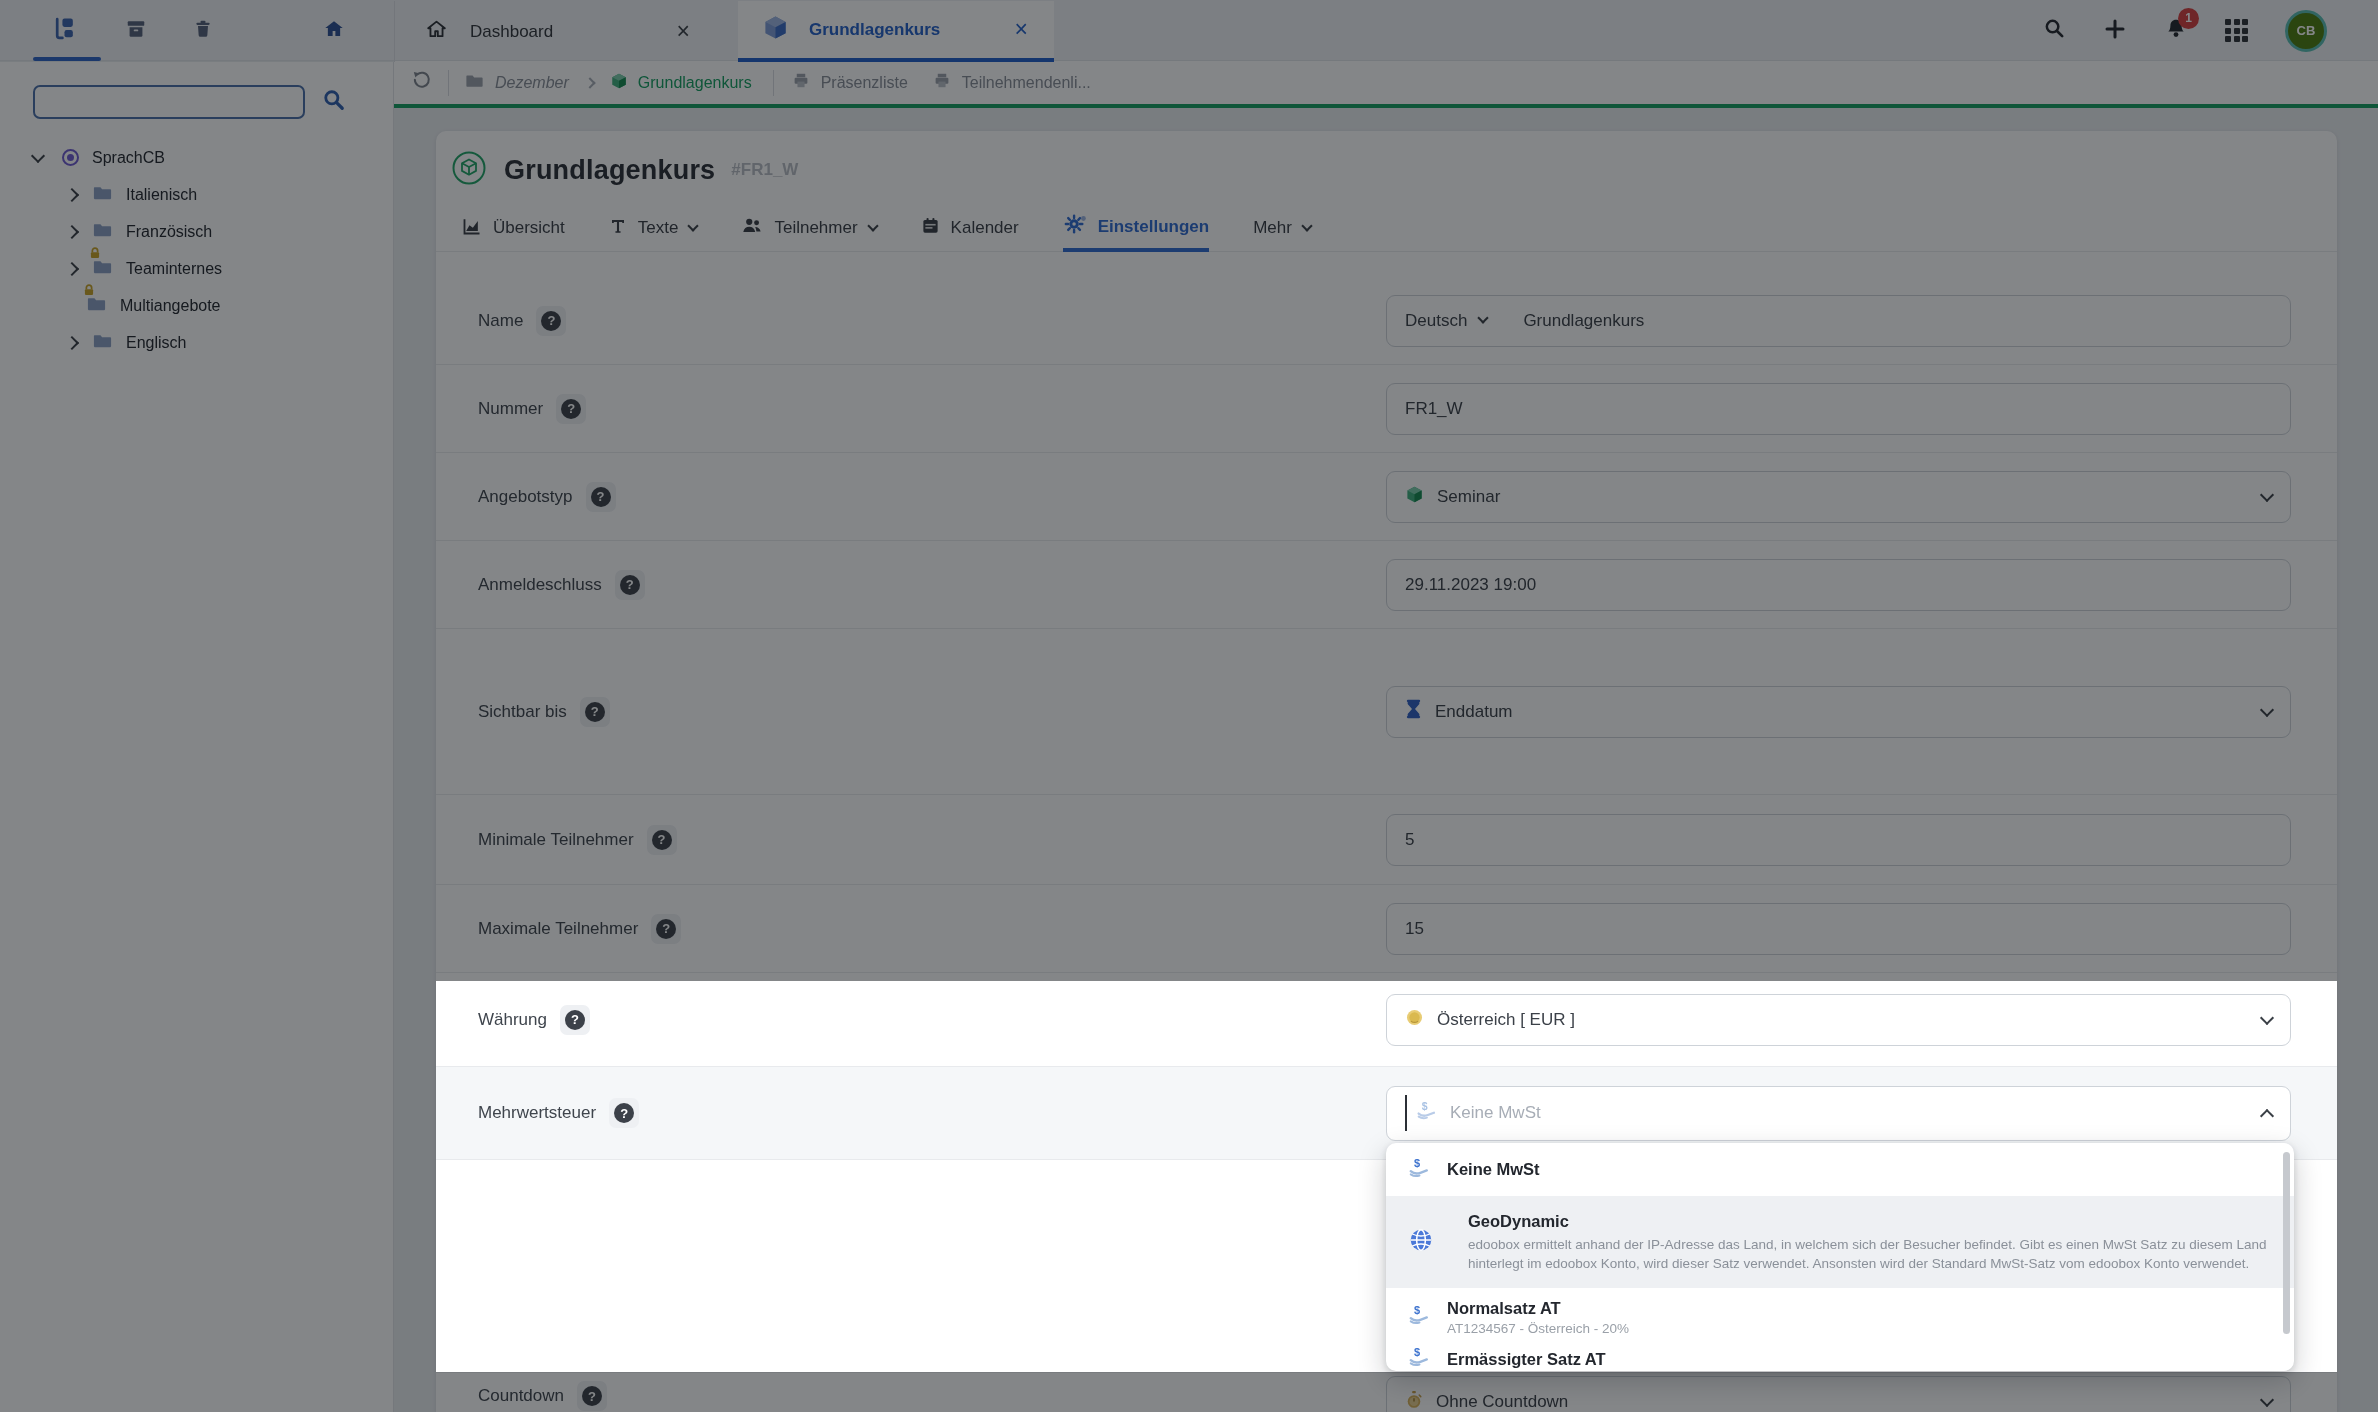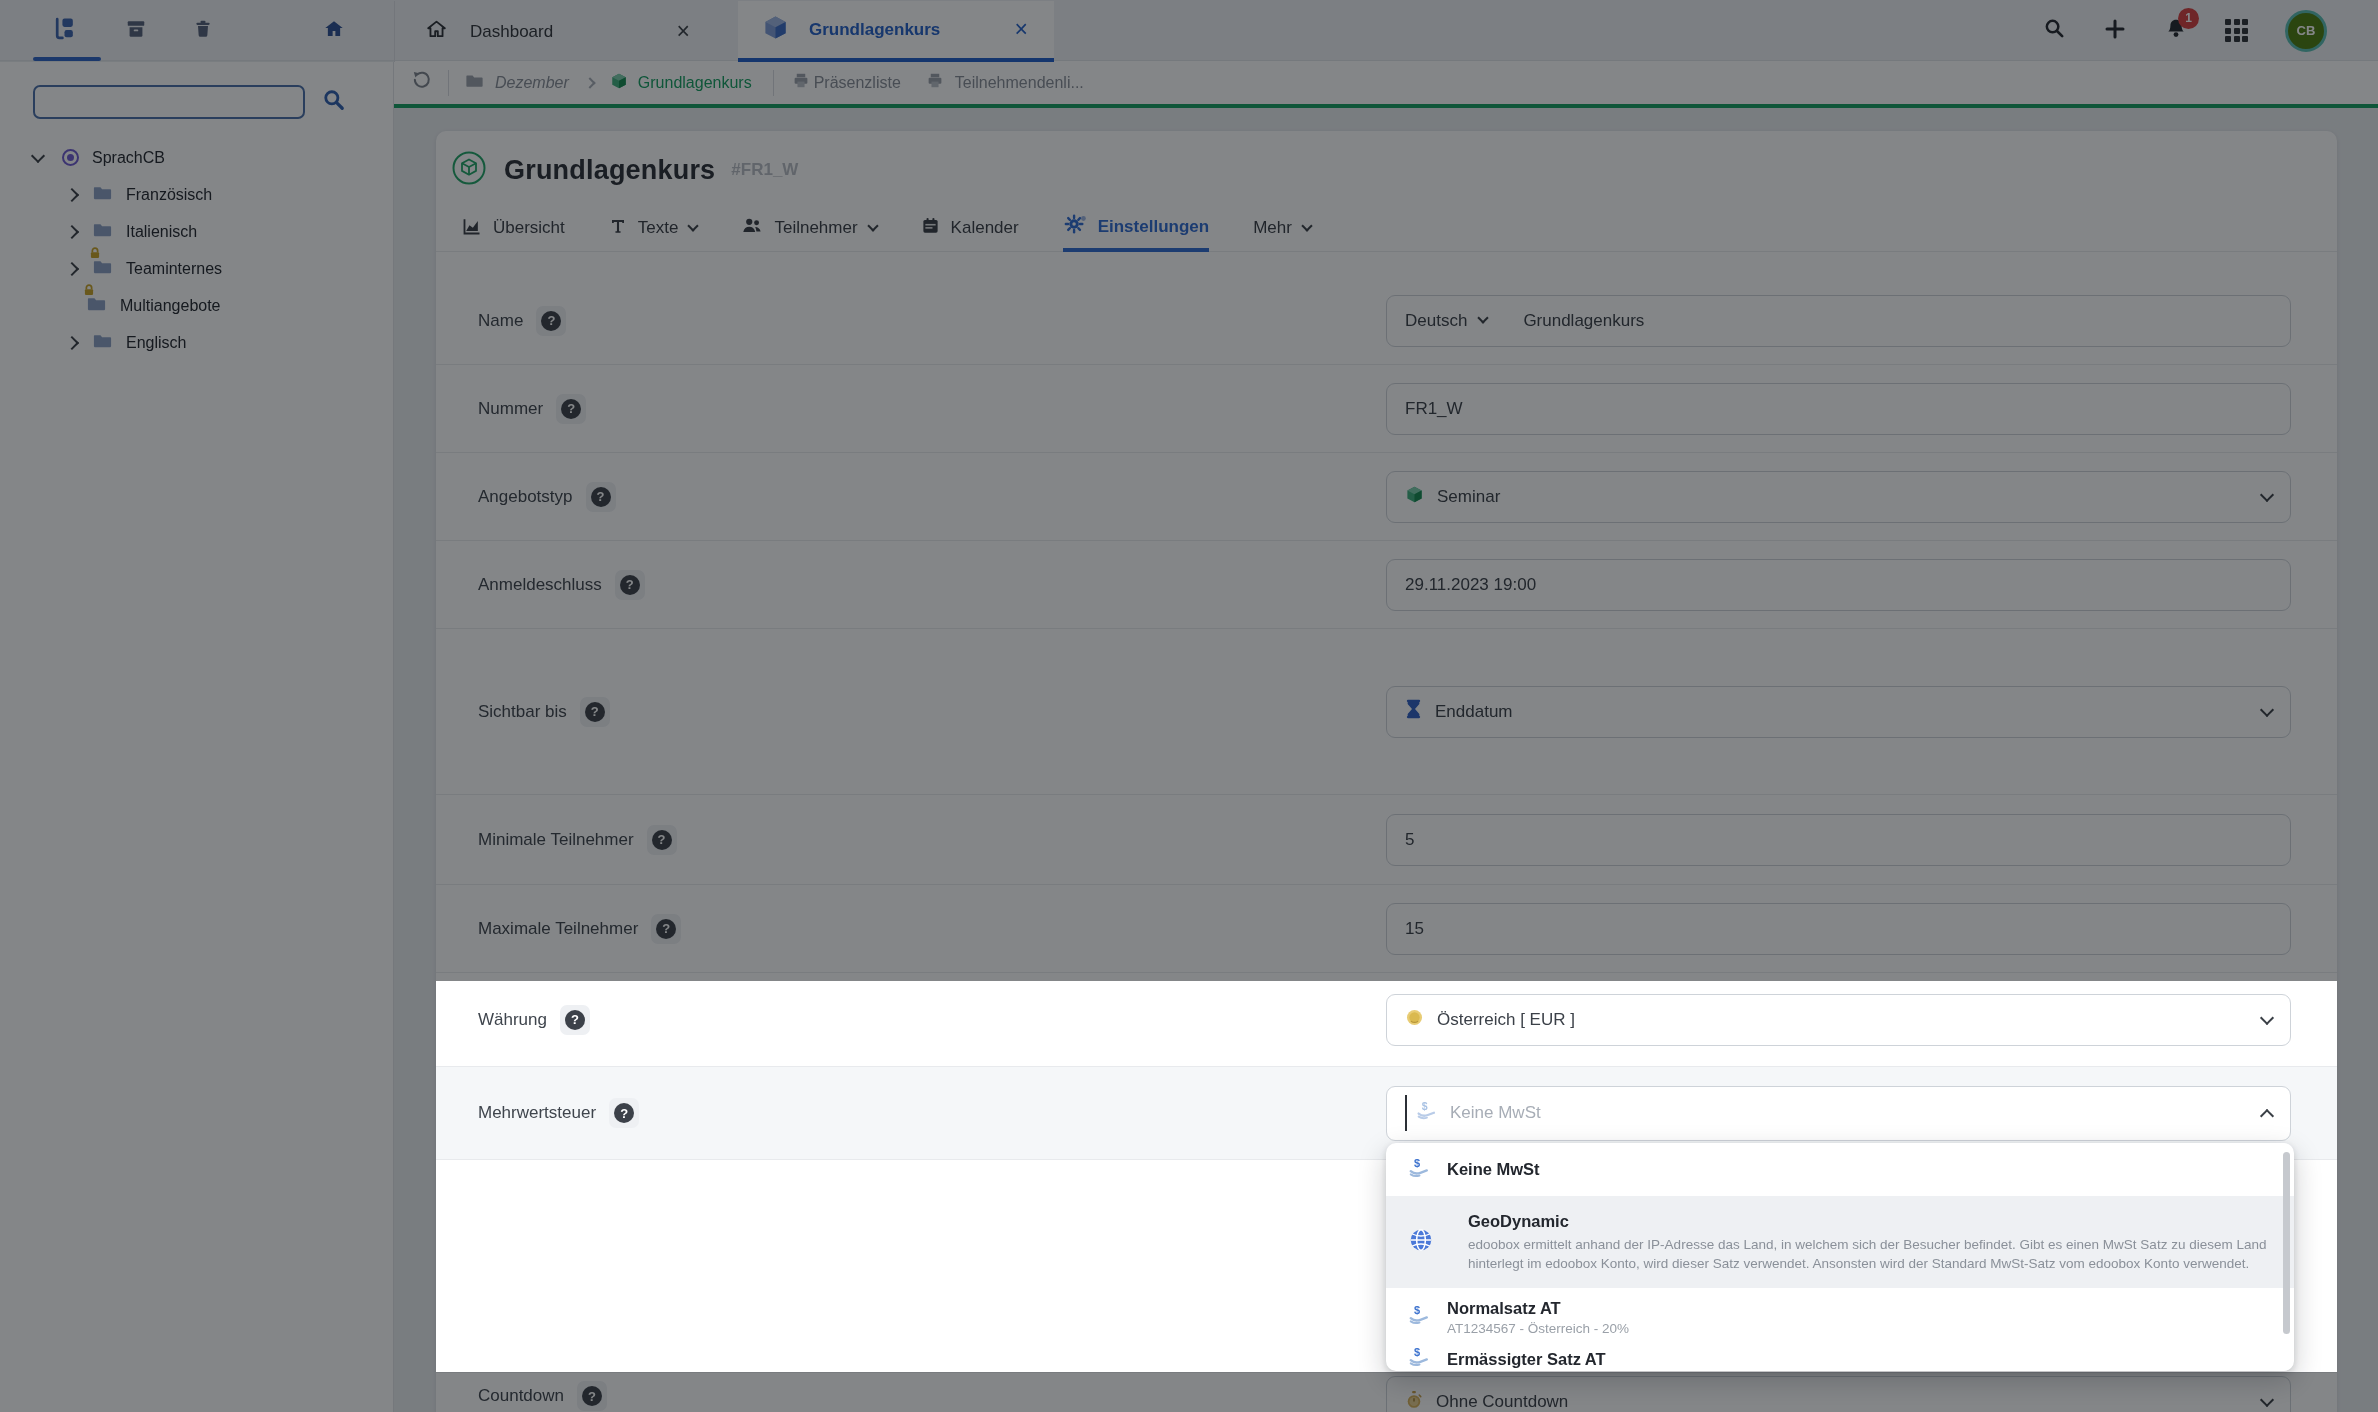--- a/index.html
+++ b/index.html
@@ -225,21 +225,21 @@
     </span>
     <span class="crumb-txt green" style="margin-left:10px;">Grundlagenkurs</span>
     <span class="sep" style="margin-left:21px;"></span>
     <span class="ic" style="margin-left:18px;">
       <svg width="18" height="17" viewBox="0 0 24 24">
           <rect x="6" y="2.5" width="12" height="5" fill="#9aa0ab"></rect>
           <rect x="3" y="8" width="18" height="8.5" rx="1.5" fill="#9aa0ab"></rect>
           <rect x="7" y="13.5" width="10" height="8" fill="#b9bec6"></rect>
         </svg>
     </span>
-    <span class="crumb-txt" style="margin-left:4px;text-align:right;">Präsenzliste</span>
+    <span class="crumb-txt" style="margin-left:11px;text-align:right;">Präsenzliste</span>
     <span class="ic" style="margin-left:25px;">
       <svg width="18" height="17" viewBox="0 0 24 24">
           <rect x="6" y="2.5" width="12" height="5" fill="#9aa0ab"></rect>
           <rect x="3" y="8" width="18" height="8.5" rx="1.5" fill="#9aa0ab"></rect>
           <rect x="7" y="13.5" width="10" height="8" fill="#b9bec6"></rect>
         </svg>
     </span>
     <span class="crumb-txt" style="margin-left:11px;">Teilnehmendenli...</span>
   </div>
 
@@ -261,30 +261,30 @@
           </span>
         <span class="lbl">SprachCB</span>
       </div>
       <div class="trow" style="padding-left:67px;">
         <span class="cv right"></span>
         <span class="ic" style="margin-left:15px;">
           <svg width="21" height="18" viewBox="0 0 24 22">
               <path d="M2.5 4h7l2 2.5h10c.6 0 1 .4 1 1v10c0 .6-.4 1-1 1h-19c-.6 0-1-.4-1-1v-12c0-.9.4-1.5 1-1.5z" fill="#8b9fc3"></path>
             </svg>
         </span>
-        <span class="lbl">Französisch</span>
+        <span class="lbl">Italienisch</span>
       </div>
       <div class="trow" style="padding-left:67px;">
         <span class="cv right"></span>
         <span class="ic" style="margin-left:15px;">
           <svg width="21" height="18" viewBox="0 0 24 22">
               <path d="M2.5 4h7l2 2.5h10c.6 0 1 .4 1 1v10c0 .6-.4 1-1 1h-19c-.6 0-1-.4-1-1v-12c0-.9.4-1.5 1-1.5z" fill="#8b9fc3"></path>
             </svg>
         </span>
-        <span class="lbl">Italienisch</span>
+        <span class="lbl">Französisch</span>
       </div>
       <div class="trow" style="padding-left:67px;">
         <span class="cv right"></span>
         <span class="folder-wrap" style="margin-left:15px;">
           <span class="ic">
             <svg width="21" height="18" viewBox="0 0 24 22">
                 <path d="M2.5 4h7l2 2.5h10c.6 0 1 .4 1 1v10c0 .6-.4 1-1 1h-19c-.6 0-1-.4-1-1v-12c0-.9.4-1.5 1-1.5z" fill="#8b9fc3"></path>
               </svg>
           </span>
           <span class="lock ic">

